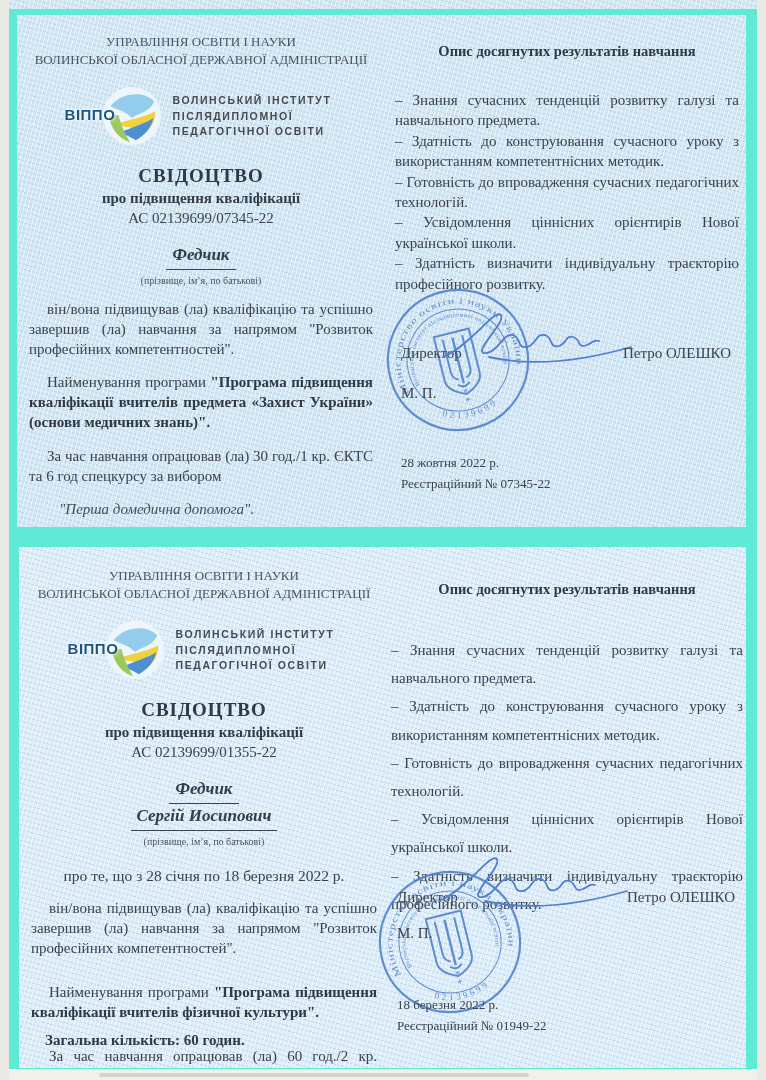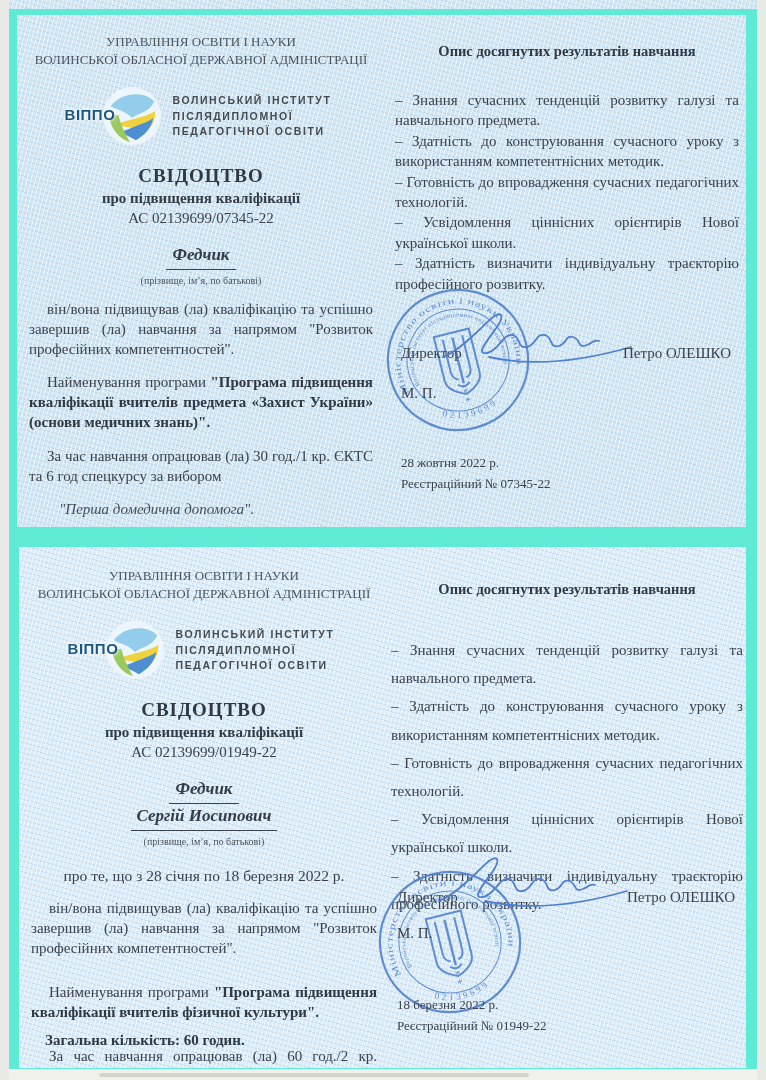--- a/index.html
+++ b/index.html
@@ -202,21 +202,21 @@
         </div>
         <div class="logo-name">
           <span>ВОЛИНСЬКИЙ ІНСТИТУТ</span><br>
           <span>ПІСЛЯДИПЛОМНОЇ</span><br>
           <span>ПЕДАГОГІЧНОЇ ОСВІТИ</span>
         </div>
       </div>
 
       <p class="doc-title">СВІДОЦТВО</p>
       <p class="doc-sub">про підвищення кваліфікації</p>
-      <p class="doc-num">АС 02139699/01949-22</p>
+      <p class="doc-num">АС 02139699/01355-22</p>
 
       <p class="holder">
         <span>Федчик</span><br>
         <span>Сергій Иосипович</span>
       </p>
       <p class="caption">(прізвище, ім’я, по батькові)</p>
 
       <p class="period">про те, що з 28 січня по 18 березня 2022 р.</p>
       <p class="para">він/вона підвищував (ла) кваліфікацію та успішно завершив (ла) навчання  за напрямом "Розвиток професійних компетентностей".</p>
       <p class="para" style="margin-top:24px;"><span>Найменування програми </span><b>"Програма підвищення кваліфікації вчителів фізичної культури".</b></p>

